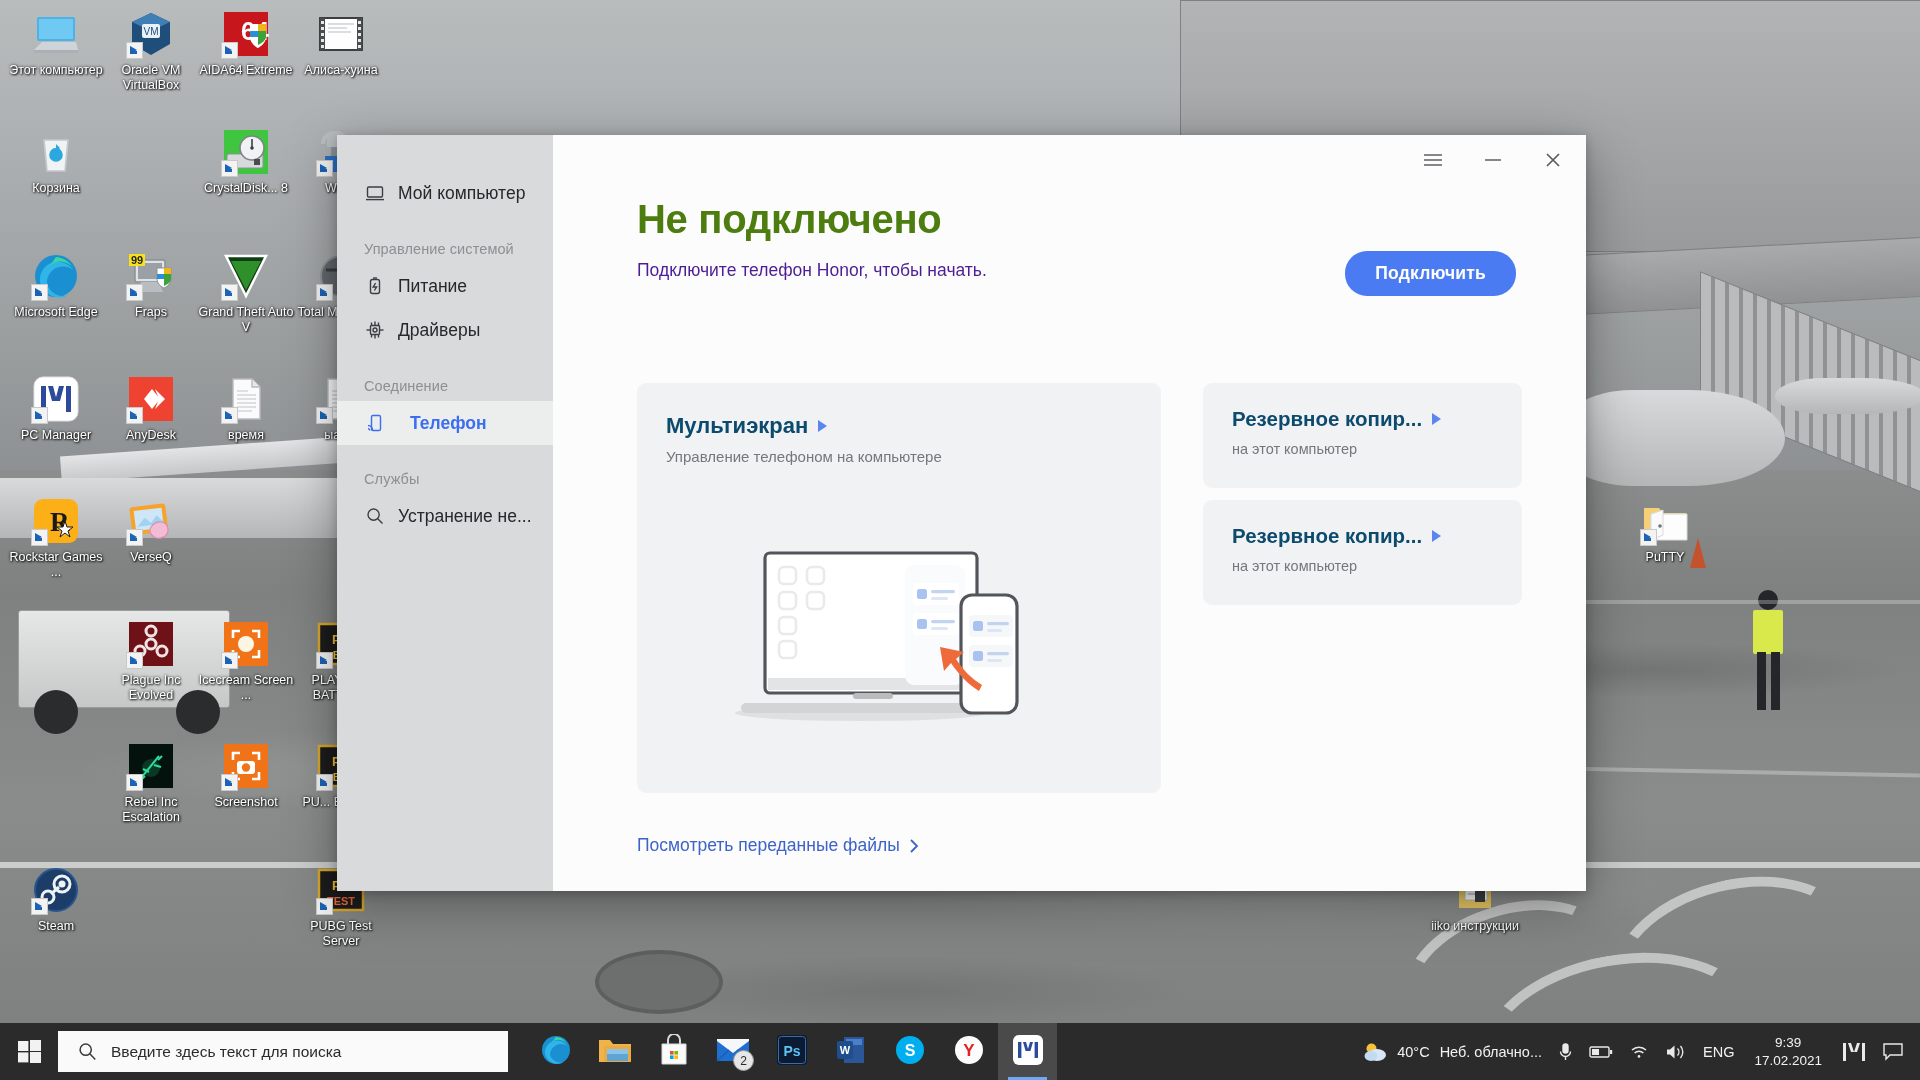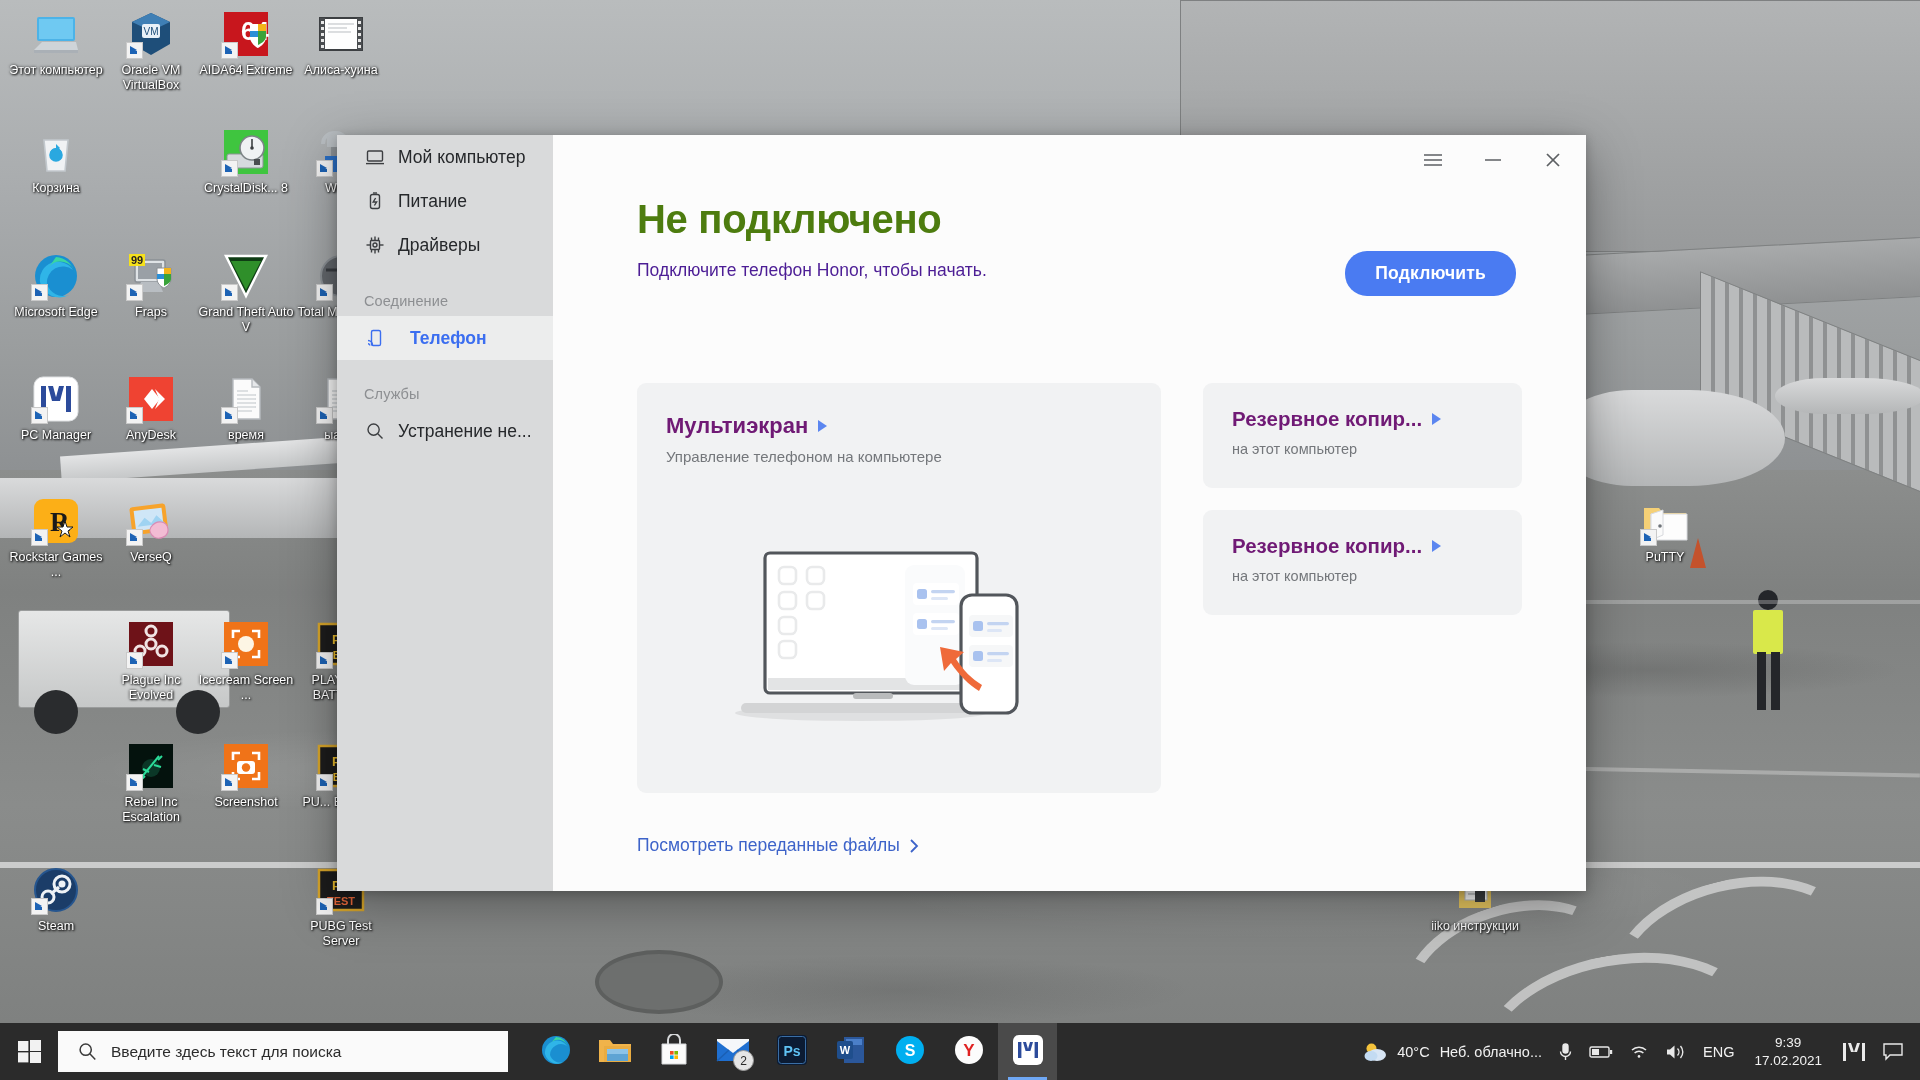--- a/index.html
+++ b/index.html
@@ -48,42 +48,42 @@
   #win{position:absolute;left:337px;top:135px;width:1249px;height:756px;
     background:#ffffff;box-shadow:0 14px 48px rgba(0,0,0,.34),0 2px 10px rgba(0,0,0,.22);}
   #win-side{position:absolute;left:0;top:0;width:216px;height:100%;background:#d9dadb;}
   #win-main{position:absolute;left:216px;top:0;right:0;height:100%;background:#fcfcfc;}
 
   .titlebtns{position:absolute;right:14px;top:8px;display:flex;gap:22px;align-items:center;}
   .tbtn{width:38px;height:34px;display:flex;align-items:center;justify-content:center;cursor:pointer;}
   .tbtn svg{display:block;}
 
   
-  .side-top{}
+  .side-top{padding-top:36px;}
   .side-item{display:flex;align-items:center;gap:13px;height:44px;padding-left:27px;
     font-size:17.5px;color:#26282b;cursor:pointer;}
   .side-item .si-ico{width:21px;height:21px;display:flex;align-items:center;justify-content:center;flex:0 0 21px;}
   .side-group{padding:26px 0 7px 27px;font-size:14.5px;color:#8d8f92;letter-spacing:.1px;}
   .side-item.active{background:#eceded;color:#3b6ef0;font-weight:bold;gap:25px;}
   .side-item.active .si-ico svg{stroke:#3b6ef0;}
 
   
   .m-head{padding:64px 0 0 84px;}
   .m-title{font-size:40px;font-weight:bold;color:#4d7c0f;letter-spacing:-.3px;line-height:1;}
   .m-sub{margin-top:21px;font-size:17.5px;color:#4c1d95;}
   .btn-connect{position:absolute;right:70px;top:116px;
     background:#4a7bf2;color:#ffffff;border:none;border-radius:22px;
     font-size:17.5px;font-weight:bold;font-family:inherit;
     padding:12px 30px;cursor:pointer;letter-spacing:.2px;}
 
   .cards{position:absolute;left:84px;top:248px;display:flex;gap:42px;}
   .card-big{width:524px;height:410px;background:#f1f2f3;border-radius:9px;position:relative;cursor:pointer;}
-  .card-col{display:flex;flex-direction:column;gap:22px;}
+  .card-col{display:flex;flex-direction:column;gap:12px;}
   .card-sm{width:319px;height:105px;background:#f1f2f3;border-radius:9px;position:relative;cursor:pointer;}
-  .c-title{position:absolute;left:29px;top:30px;font-size:22px;font-weight:bold;color:#701a75;
+  .c-title{position:absolute;left:29px;top:30px;font-size:22px;font-weight:bold;color:#0c4a6e;
     display:flex;align-items:center;gap:10px;white-space:nowrap;}
   .card-sm .c-title{top:24px;font-size:20.5px;}
   .c-arrow{border-left:9px solid #5b86f0;border-top:6px solid transparent;border-bottom:6px solid transparent;}
   .c-sub{position:absolute;left:29px;top:65px;font-size:15px;color:#74777b;}
   .card-sm .c-sub{top:58px;font-size:14.5px;}
 
   .illus{position:absolute;left:50%;top:160px;transform:translateX(-50%);}
 
   .link-files{position:absolute;left:84px;top:700px;font-size:17.5px;color:#3d63c9;
     cursor:pointer;display:flex;align-items:center;gap:9px;}
@@ -465,20 +465,21 @@
         <span class="si-ico">
           <svg width="20" height="20" viewBox="0 0 20 20" fill="none" stroke="#3c3e41" stroke-width="1.4">
             <rect x="2.5" y="4" width="15" height="10" rx="1.2"></rect>
               <line x1="1" y1="16.6" x2="19" y2="16.6"></line>
           </svg>
         </span>
         <span>Мой компьютер</span>
       </div>
     </div>
     <div id="sidebar-groups">
+        <div class="side-group">Управление системой</div>
         <div class="side-item">
           <span class="si-ico">
             <svg width="20" height="20" viewBox="0 0 20 20" stroke="#3c3e41" stroke-width="1.4" fill="none">
               <rect x="5.5" y="3.5" width="9" height="14" rx="2"></rect>
               <line x1="8" y1="2" x2="12" y2="2"></line>
               <path d="M10.6 7 L8.2 11 h3.4 L9.4 14.5"></path>
             </svg>
           </span>
           <span>Питание</span>
         </div>

